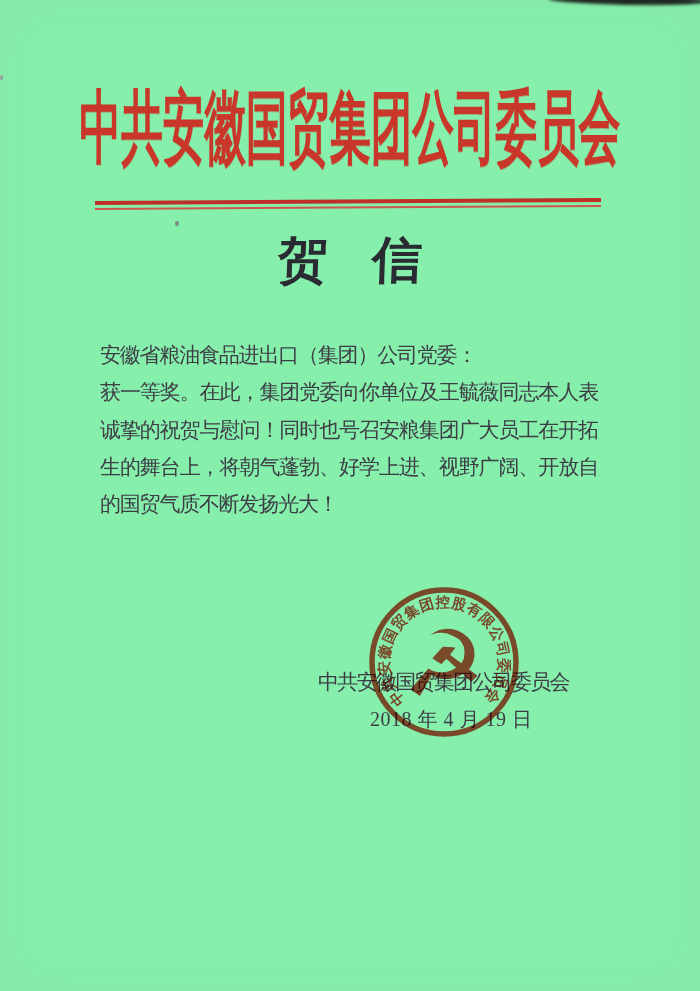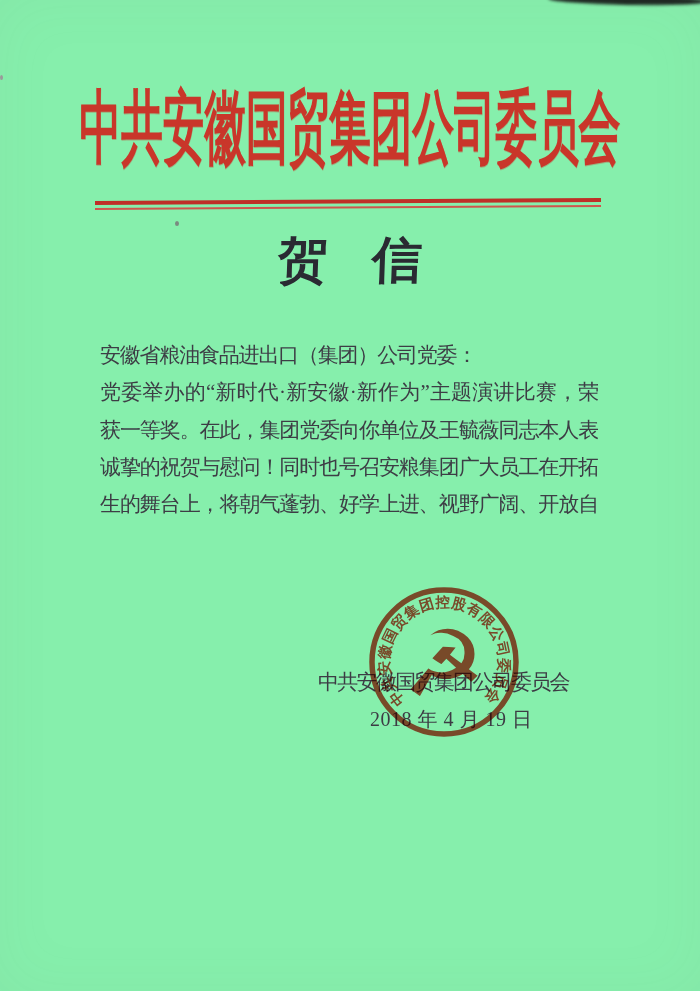--- a/index.html
+++ b/index.html
@@ -107,24 +107,24 @@
     <div class="rule-thin"></div>
   </div>
 
   <div class="doc-title">
     <span class="ch">贺</span>
     <span class="ch">信</span>
   </div>
 
   <div class="body-text">
     <div class="body-line">安徽省粮油食品进出口（集团）公司党委：</div>
-    <div class="body-line stretch">党委举办的“新时代·新安徽·新作为”主题演讲比赛，荣</div>
     <div class="body-line stretch">获一等奖。在此，集团党委向你单位及王毓薇同志本人表示</div>
     <div class="body-line stretch">诚挚的祝贺与慰问！同时也号召安粮集团广大员工在开拓人</div>
     <div class="body-line stretch">生的舞台上，将朝气蓬勃、好学上进、视野广阔、开放自信</div>
+    <div class="body-line">的国贸气质不断发扬光大！</div>
   </div>
 
   <div class="sig-name">中共安徽国贸集团公司委员会</div>
 
   <div class="sig-date">2018 年 4 月 19 日</div>
 
   <svg class="seal" viewBox="0 0 172 172">
     <circle cx="86" cy="86" r="72" fill="none" stroke="#e23b28" stroke-width="5.5"></circle>
     <path id="sealArc" d="M 47.1 124.9 A 55 55 0 1 1 124.9 124.9" fill="none"></path>
     <text class="ring-text">

